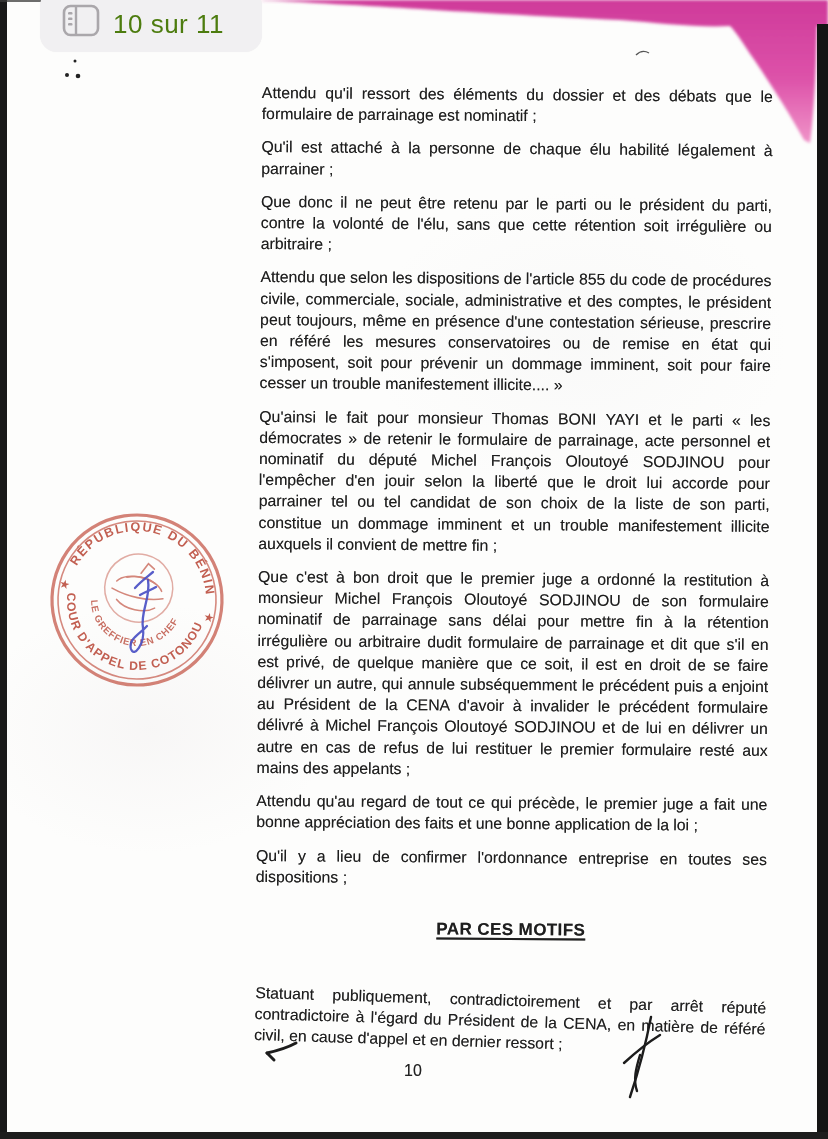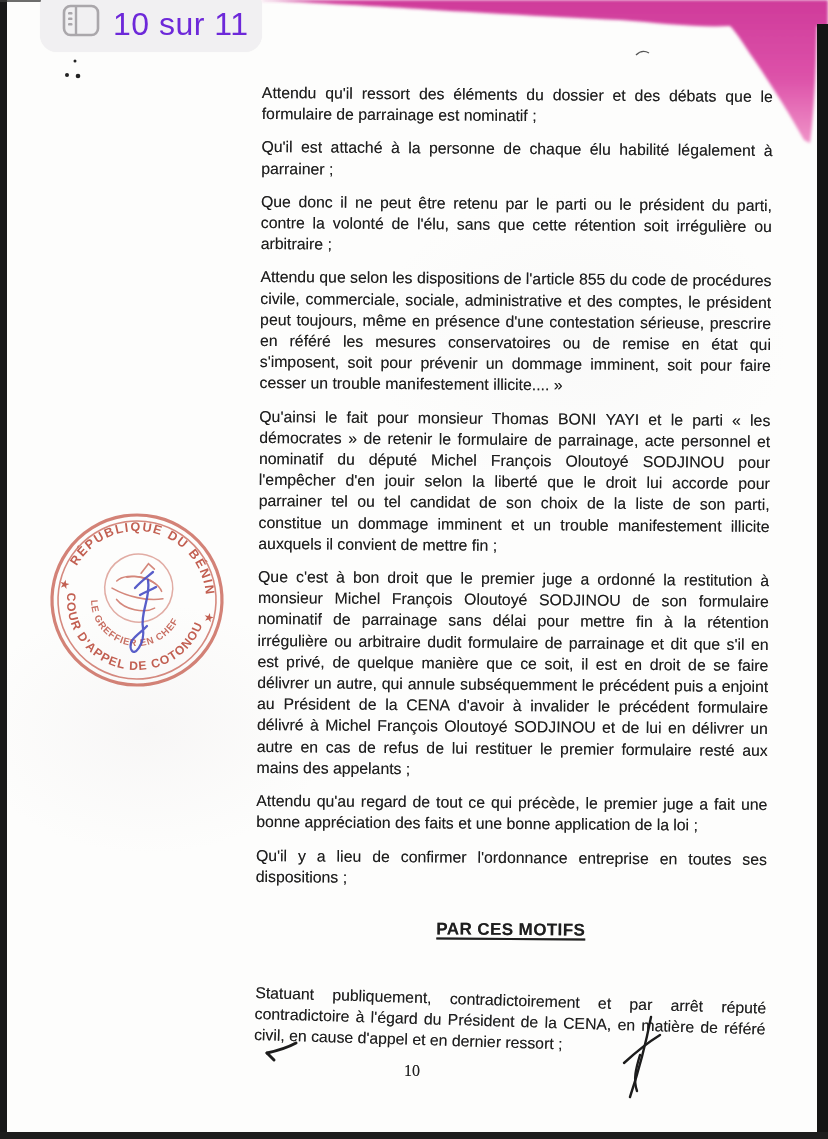--- a/index.html
+++ b/index.html
@@ -22,40 +22,40 @@
   
   .pink-svg{position:absolute;left:0;top:0;z-index:5;}
   
   .pill{
     position:absolute;left:40px;top:-11px;width:222px;height:63px;
     background:#f1f0f2;border-radius:17px;display:flex;align-items:center;
     z-index:30;box-shadow:0 0 1px rgba(0,0,0,.06);
   }
   .pill .iconwrap{margin-left:22px;display:flex;align-items:center;}
   .pill .label{
-    margin-left:13px;font-size:32px;color:#6d28d9;letter-spacing:.5px;
+    margin-left:13px;font-size:26px;color:#4d7c0f;letter-spacing:.5px;
     font-weight:400;transform:translateY(4px);
   }
   
   .textcol{
     position:absolute;left:262px;top:82px;width:511px;z-index:10;
     font-size:15.8px;line-height:21.2px;color:#1e1e1e;
     text-align:justify;transform:rotate(.45deg);transform-origin:0 0;
     text-shadow:0 0 .4px rgba(20,20,20,.55);
   }
   .textcol p{margin:0 0 12px 0;}
   .motifs{
     text-align:center;font-weight:bold;font-size:17px;letter-spacing:.4px;
     margin:30px 0 44px 0;text-decoration:underline;
     text-decoration-thickness:1.8px;text-underline-offset:3px;
   }
   .closing{transform:rotate(1.3deg);transform-origin:0 50%;}
   .pagenum{
     position:absolute;left:404px;top:1062px;z-index:10;
-    font-size:16px;color:#222;text-shadow:0 0 .4px rgba(20,20,20,.5);font-family:Liberation Serif, serif;
+    font-size:16px;color:#222;text-shadow:0 0 .4px rgba(20,20,20,.5);
   }
   .stamp-svg{position:absolute;left:37px;top:500px;z-index:12;}
   .marks-svg{position:absolute;left:0;top:0;z-index:15;}
   .stamp-text{font-family:"Liberation Sans",sans-serif;font-weight:bold;}
 </style>
 </head>
 <body>
 
 <div class="screen">
   <div class="paper"></div>

